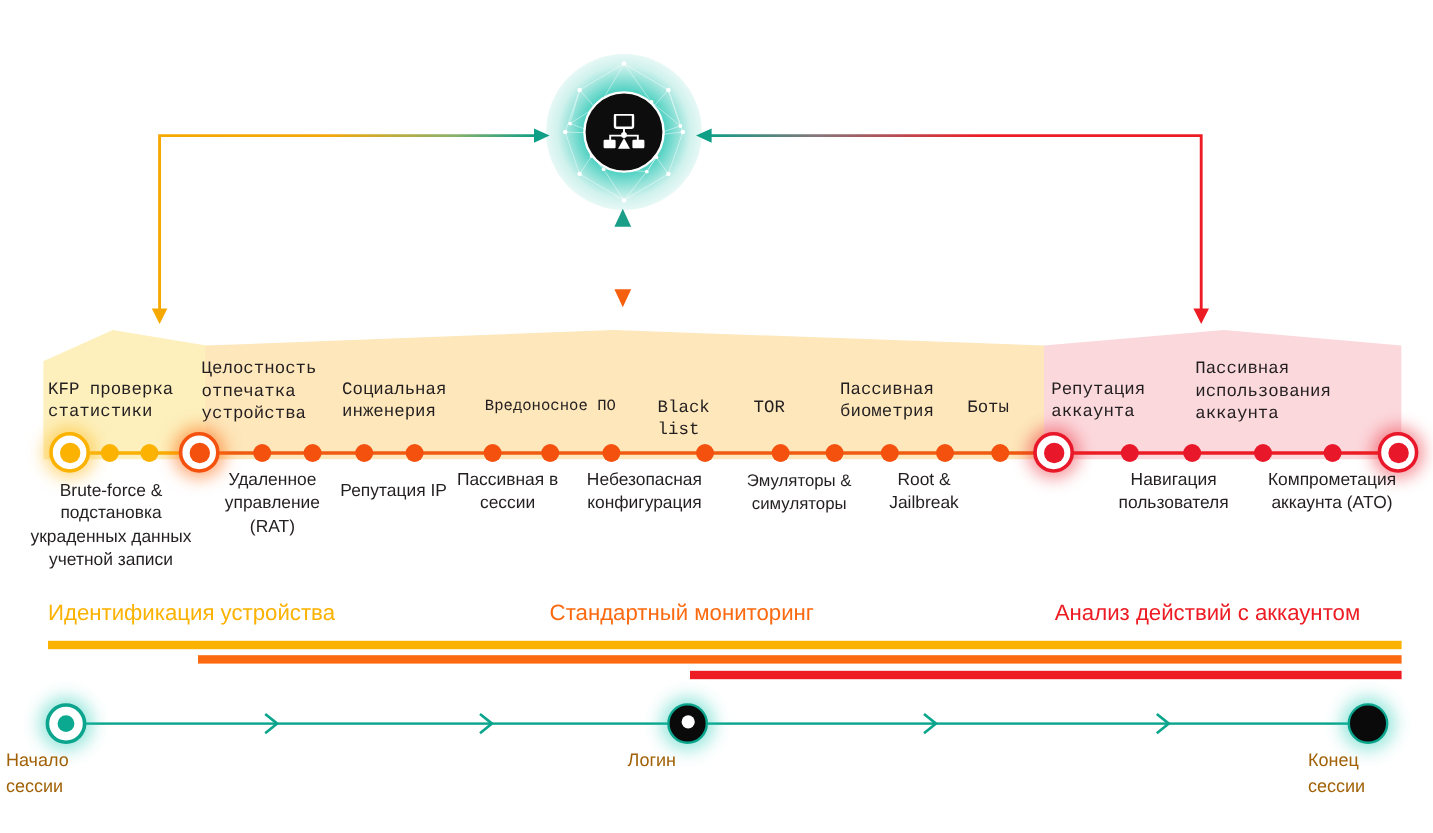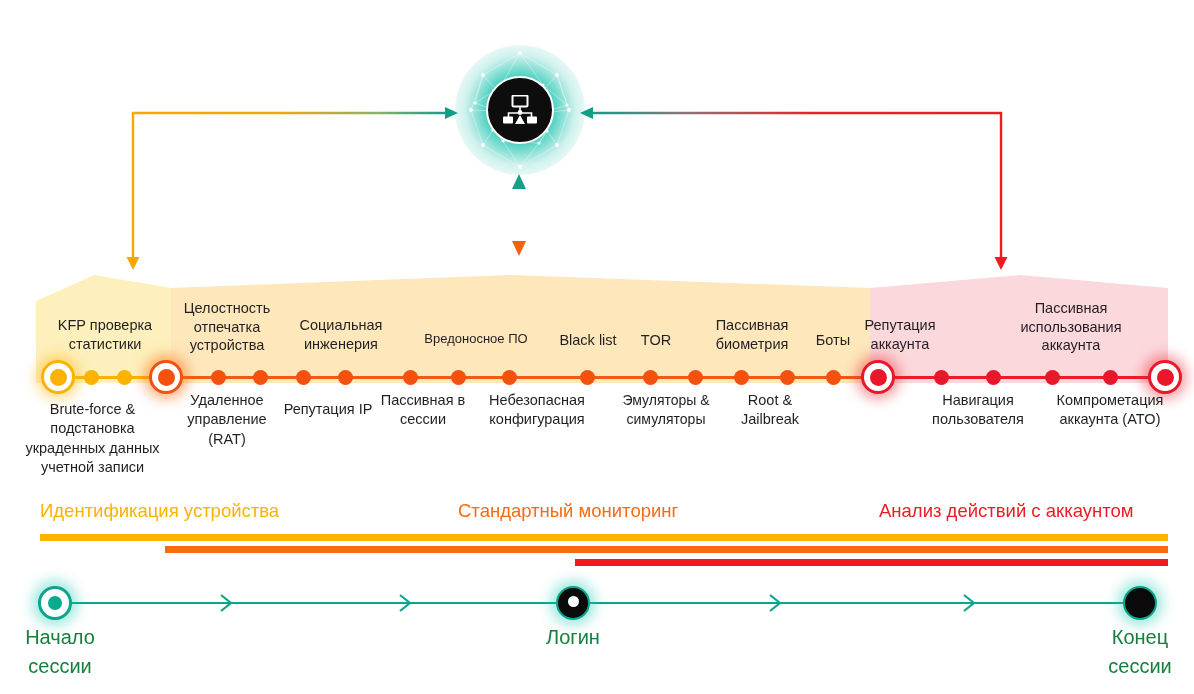--- a/index.html
+++ b/index.html
@@ -22,21 +22,21 @@
     display:flex;align-items:center;justify-content:center;}
   .hub-core svg{display:block;}
 
   
   .conn{position:absolute;left:0;top:0;width:1194px;height:694px;pointer-events:none;}
 
   
   .band{position:absolute;}
   .band svg{display:block;}
 
-  .band-label{position:absolute;text-align:center;color:#231f20;line-height:1.28;}
+  .band-label{position:absolute;text-align:left;color:#231f20;line-height:1.28;font-family:Liberation Mono, monospace;}
 
   
   .tl-line{position:absolute;height:2.6px;border-radius:2px;}
   .dot{position:absolute;border-radius:50%;}
   .dot-sm{width:15px;height:15px;}
   .ring{position:absolute;width:34px;height:34px;border-radius:50%;background:#fff;
     box-sizing:border-box;display:flex;align-items:center;justify-content:center;}
   .ring i{display:block;width:17px;height:17px;border-radius:50%;}
   .glow-y{box-shadow:0 0 13px 5px rgba(255,190,40,.55);}
   .glow-o{box-shadow:0 0 13px 5px rgba(255,110,20,.55);}
@@ -44,21 +44,21 @@
 
   .below-label{position:absolute;text-align:center;color:#231f20;line-height:1.34;}
 
   
   .leg-title{position:absolute;white-space:nowrap;}
   .leg-bar{position:absolute;height:7px;}
 
   
   .ses-line{position:absolute;height:2.4px;background:#0aa58c;}
   .ses-node{position:absolute;border-radius:50%;}
-  .ses-label{position:absolute;text-align:center;color:#15803d;line-height:1.45;font-size:20px;}
+  .ses-label{position:absolute;text-align:left;color:#a16207;line-height:1.45;font-size:15px;}
 </style>
 </head>
 <body>
 
 <div id="stage">
 
   <div class="hub">
     <div class="hub-glow"></div>
     <svg class="hub-net" viewBox="0 0 130 130">
       <g stroke="#ffffff" stroke-width="0.5" opacity="0.75" fill="none">
@@ -168,21 +168,21 @@
 отпечатка
 устройства</div>
   <div class="band-label" style="left: 285px; top: 316px; width: 112px; font-size: 14.5px; white-space: pre-line;">Социальная
 инженерия</div>
   <div class="band-label" style="left: 404px; top: 331px; width: 144px; font-size: 13px; white-space: pre-line;">Вредоносное ПО</div>
   <div class="band-label" style="left: 548px; top: 331px; width: 80px; font-size: 14.5px; white-space: pre-line;">Black list</div>
   <div class="band-label" style="left: 628px; top: 331px; width: 56px; font-size: 14.5px; white-space: pre-line;">TOR</div>
   <div class="band-label" style="left: 700px; top: 316px; width: 104px; font-size: 14.5px; white-space: pre-line;">Пассивная
 биометрия</div>
   <div class="band-label" style="left: 806px; top: 331px; width: 54px; font-size: 14.5px; white-space: pre-line;">Боты</div>
-  <div class="band-label" style="left: 848px; top: 316px; width: 104px; font-size: 14.5px; white-space: pre-line;">Репутация
+  <div class="band-label" style="left: 876px; top: 316px; width: 104px; font-size: 14.5px; white-space: pre-line;">Репутация
 аккаунта</div>
   <div class="band-label" style="left: 996px; top: 299px; width: 150px; font-size: 14.5px; white-space: pre-line;">Пассивная
 использования
 аккаунта</div>
 
   <div class="tl-line" style="left:55px;top:376px;width:115px;background:#f9b000;"></div>
   <div class="tl-line" style="left:166px;top:376px;width:716px;background:#ef5b10;"></div>
   <div class="tl-line" style="left:878px;top:376px;width:290px;background:#ed1c24;"></div>
 
   <div id="dots">

